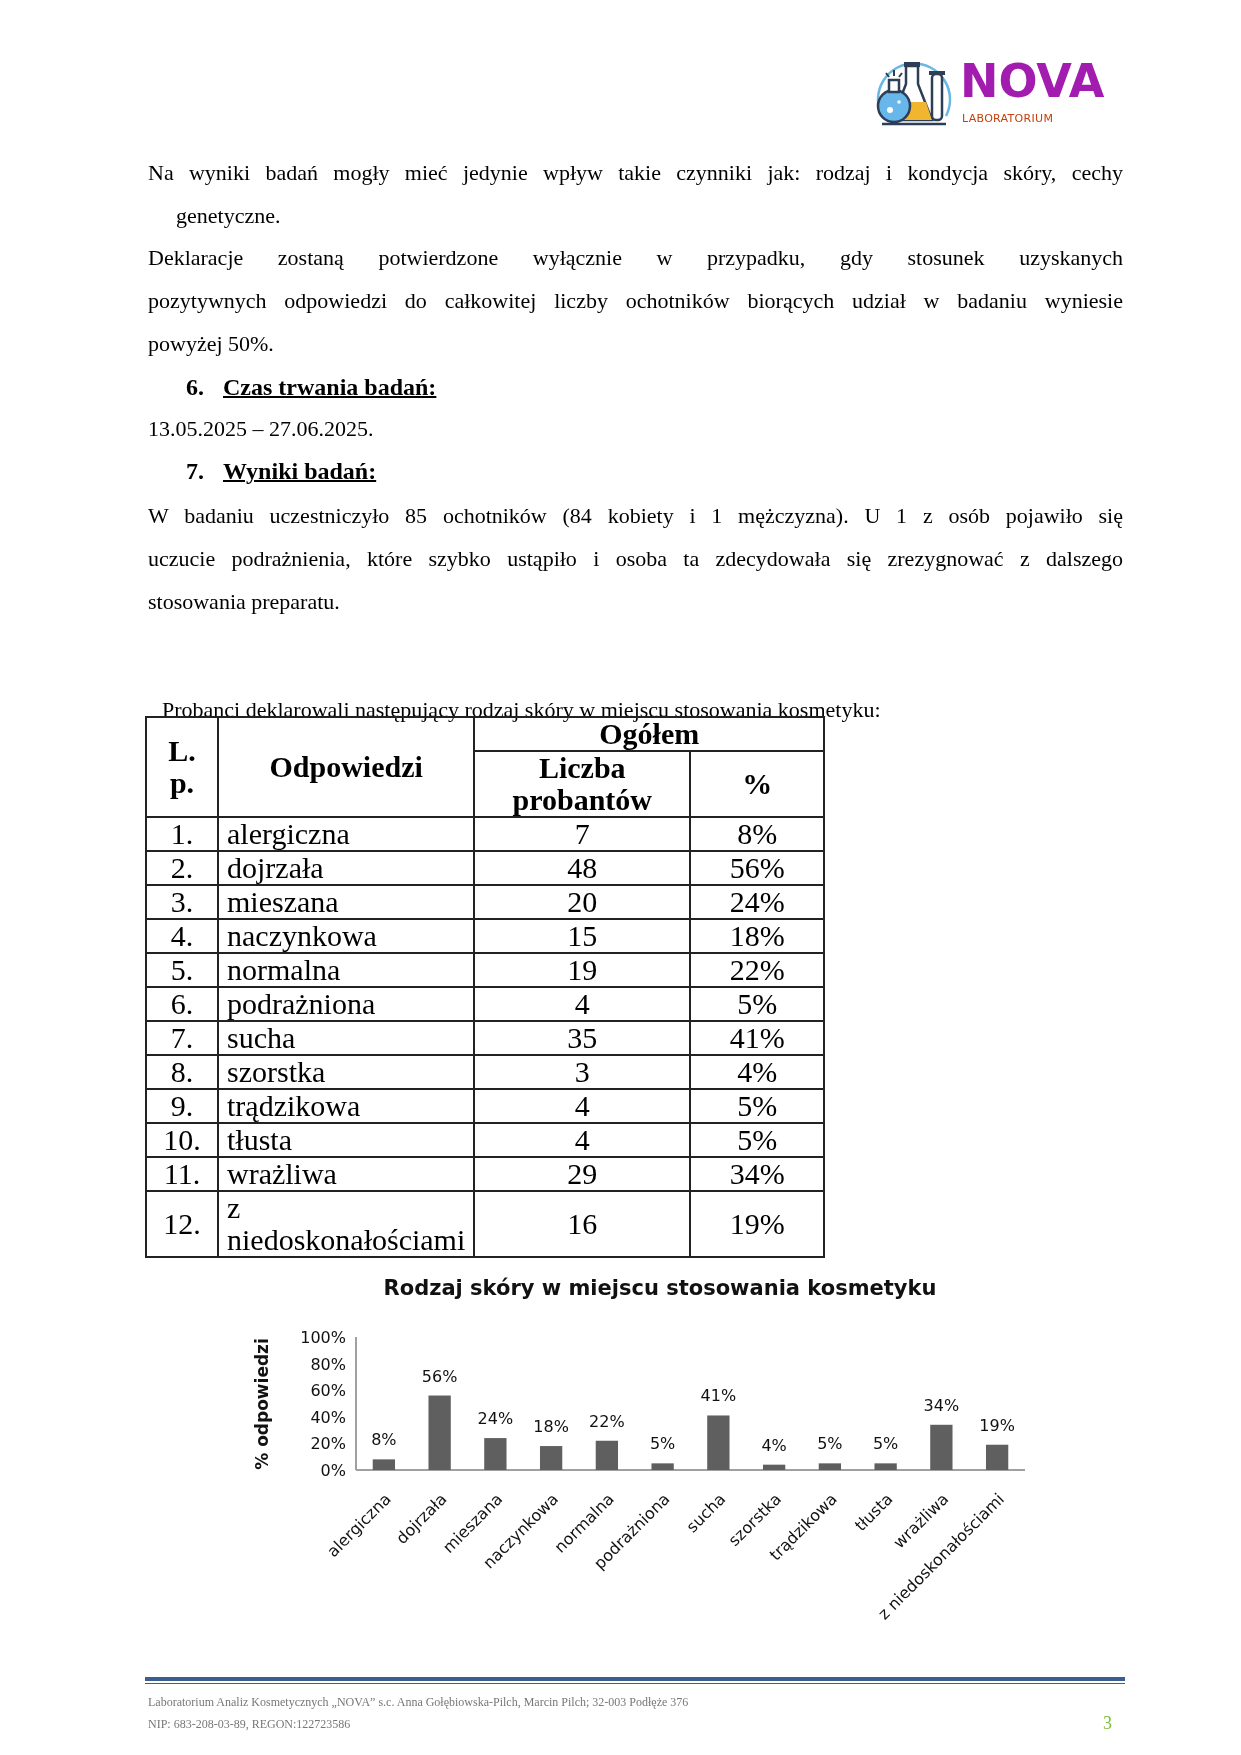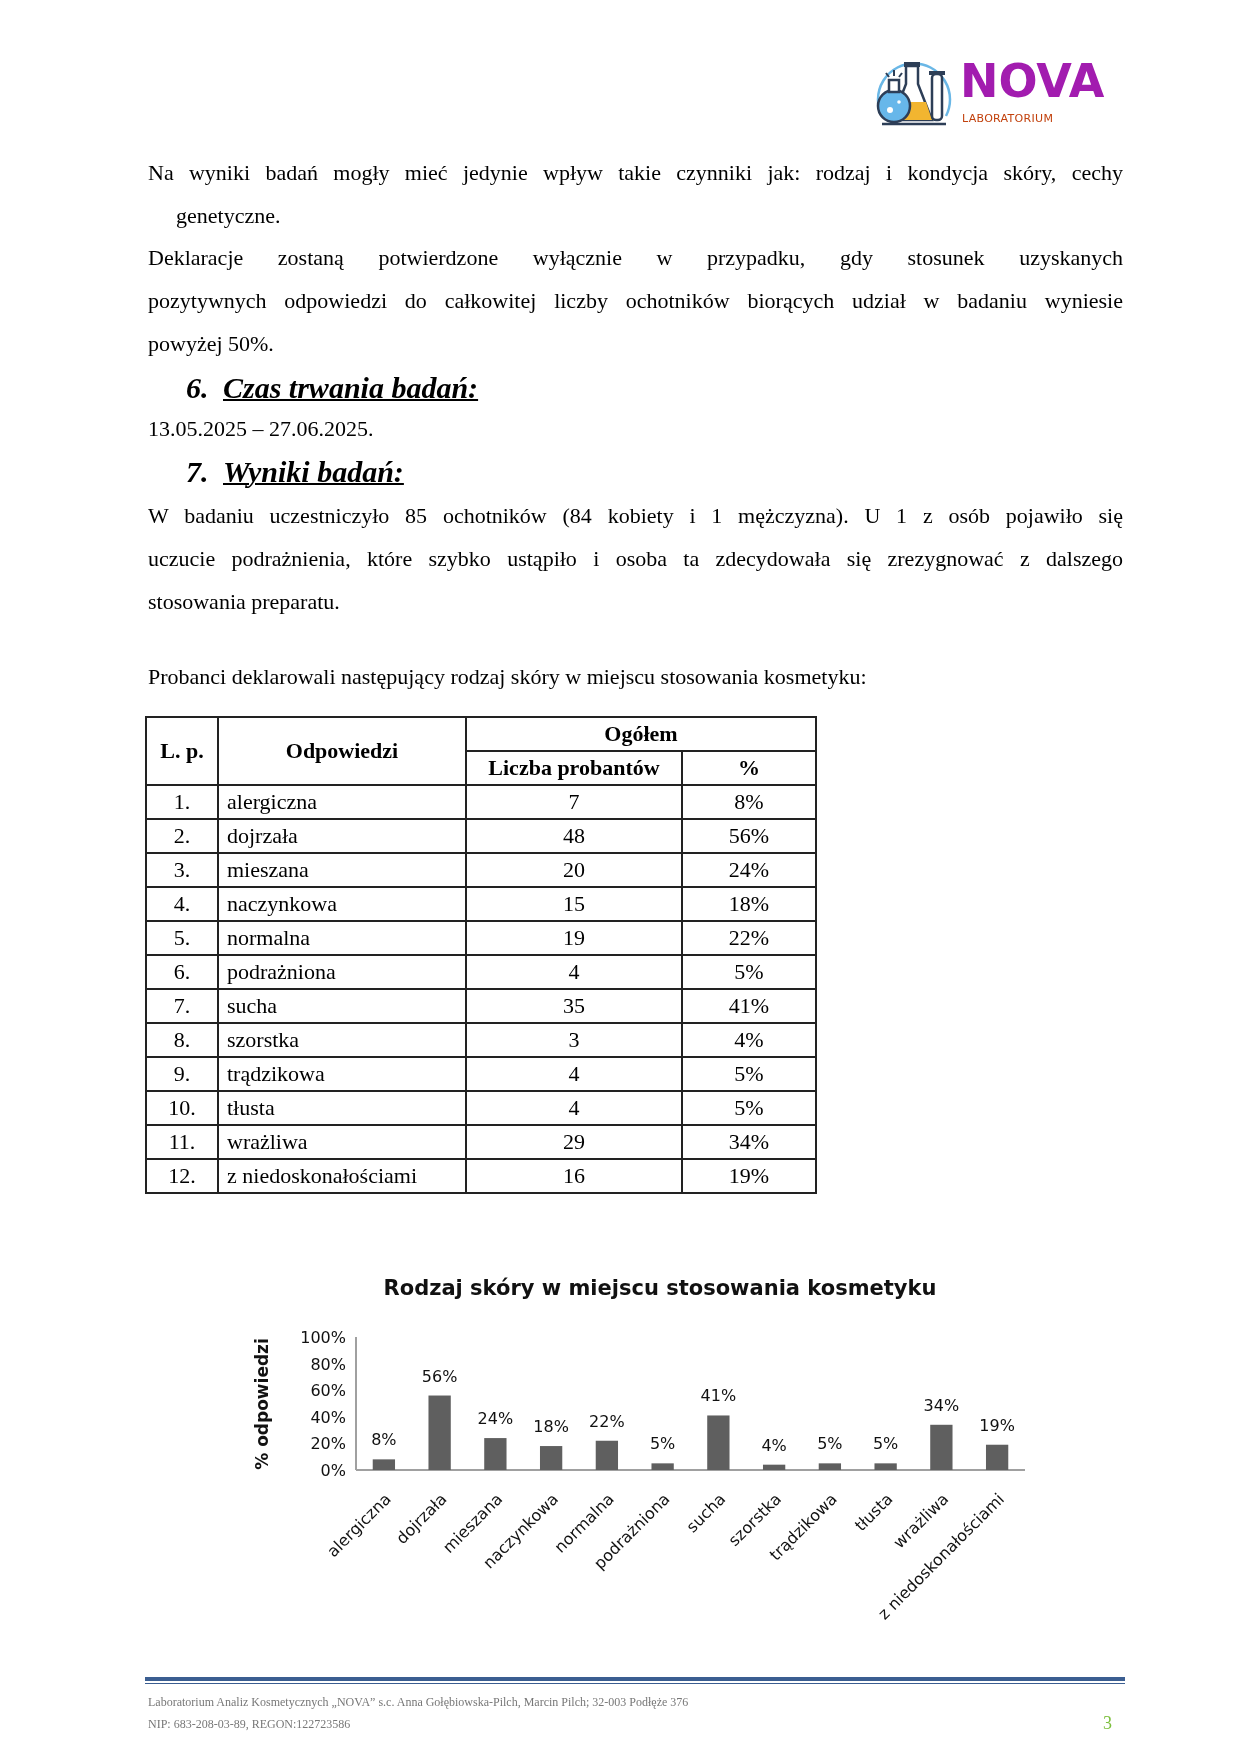--- a/index.html
+++ b/index.html
@@ -10,27 +10,27 @@
   
   #logo { left: 872px; top: 52px; width: 250px; height: 86px; }
   #logo .word { position: absolute; left: 88px; top: 6px; font-family: "DejaVu Sans", sans-serif;
                 font-weight: bold; font-size: 46px; letter-spacing: 0px; color: #a21caf; line-height: 46px; }
   #logo .sub { position: absolute; left: 90px; top: 58px; font-family: "DejaVu Sans", sans-serif;
                font-size: 11px; color: #c2410c; letter-spacing: 0.3px; line-height: 18px; }
 
   
   .p { position: absolute; left: 148px; width: 975px; font-size: 22px; line-height: 43px; }
   .just { text-align: justify; text-align-last: justify; }
-  .heading { position: absolute; left: 186px; font-size: 30px; font-weight: bold; line-height: 43px; font-style: italic; }
+  .heading { position: absolute; left: 186px; font-size: 24px; font-weight: bold; line-height: 43px; }
   .heading .num { display: inline-block; width: 37px; }
   .heading .ttl { text-decoration: underline; text-decoration-thickness: 2px; }
 
   
   #skin-table { position: absolute; left: 145px; top: 716px; border-collapse: collapse;
-                font-size: 22px; }
+                font-size: 30px; }
   #skin-table th, #skin-table td { border: 2px solid #222; padding: 0 8px; height: 32px; line-height: 32px; }
   #skin-table th { font-weight: bold; text-align: center; }
   #skin-table td.c { text-align: center; }
   #skin-table td.l { text-align: left; }
   .col-lp { width: 54px; }
   .col-odp { width: 230px; }
   .col-cnt { width: 198px; }
   .col-pct { width: 116px; }
 
   
@@ -82,21 +82,21 @@
 </div>
 <div class="p" style="top:407px;">13.05.2025 – 27.06.2025.</div>
 
 <div class="heading" style="top:450px;">
   <span class="num">7.</span><span class="ttl">Wyniki badań:</span>
 </div>
 <div class="p just" style="top:494px;">W badaniu uczestniczyło 85 ochotników (84 kobiety i 1 mężczyzna). U 1 z osób pojawiło się</div>
 <div class="p just" style="top:537px;">uczucie podrażnienia, które szybko ustąpiło i osoba ta zdecydowała się zrezygnować z dalszego</div>
 <div class="p" style="top:580px;">stosowania preparatu.</div>
 
-<div class="p" style="top:655px;">Probanci deklarowali następujący rodzaj skóry w miejscu stosowania kosmetyku:</div>
+<div class="p" style="top:688px;margin-left:14px;">Probanci deklarowali następujący rodzaj skóry w miejscu stosowania kosmetyku:</div>
 
 <table id="skin-table">
   <thead>
     <tr>
       <th rowspan="2" class="col-lp">L. p.</th>
       <th rowspan="2" class="col-odp">Odpowiedzi</th>
       <th colspan="2">Ogółem</th>
     </tr>
     <tr>
       <th class="col-cnt">Liczba probantów</th>

